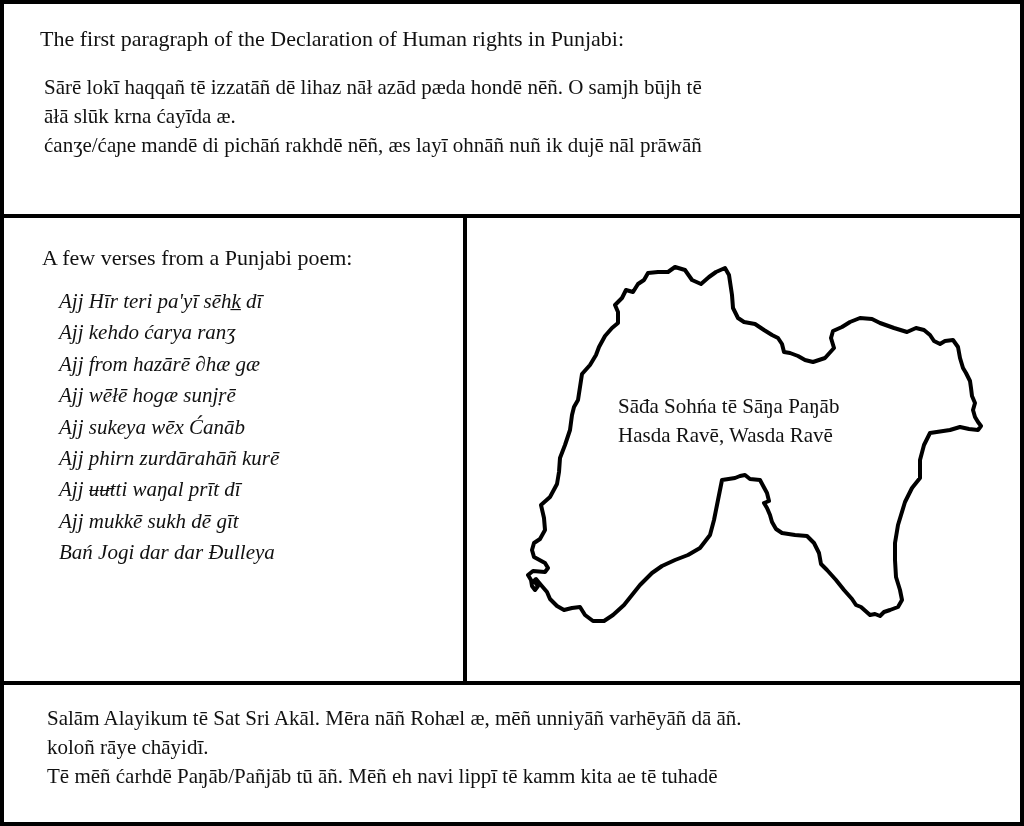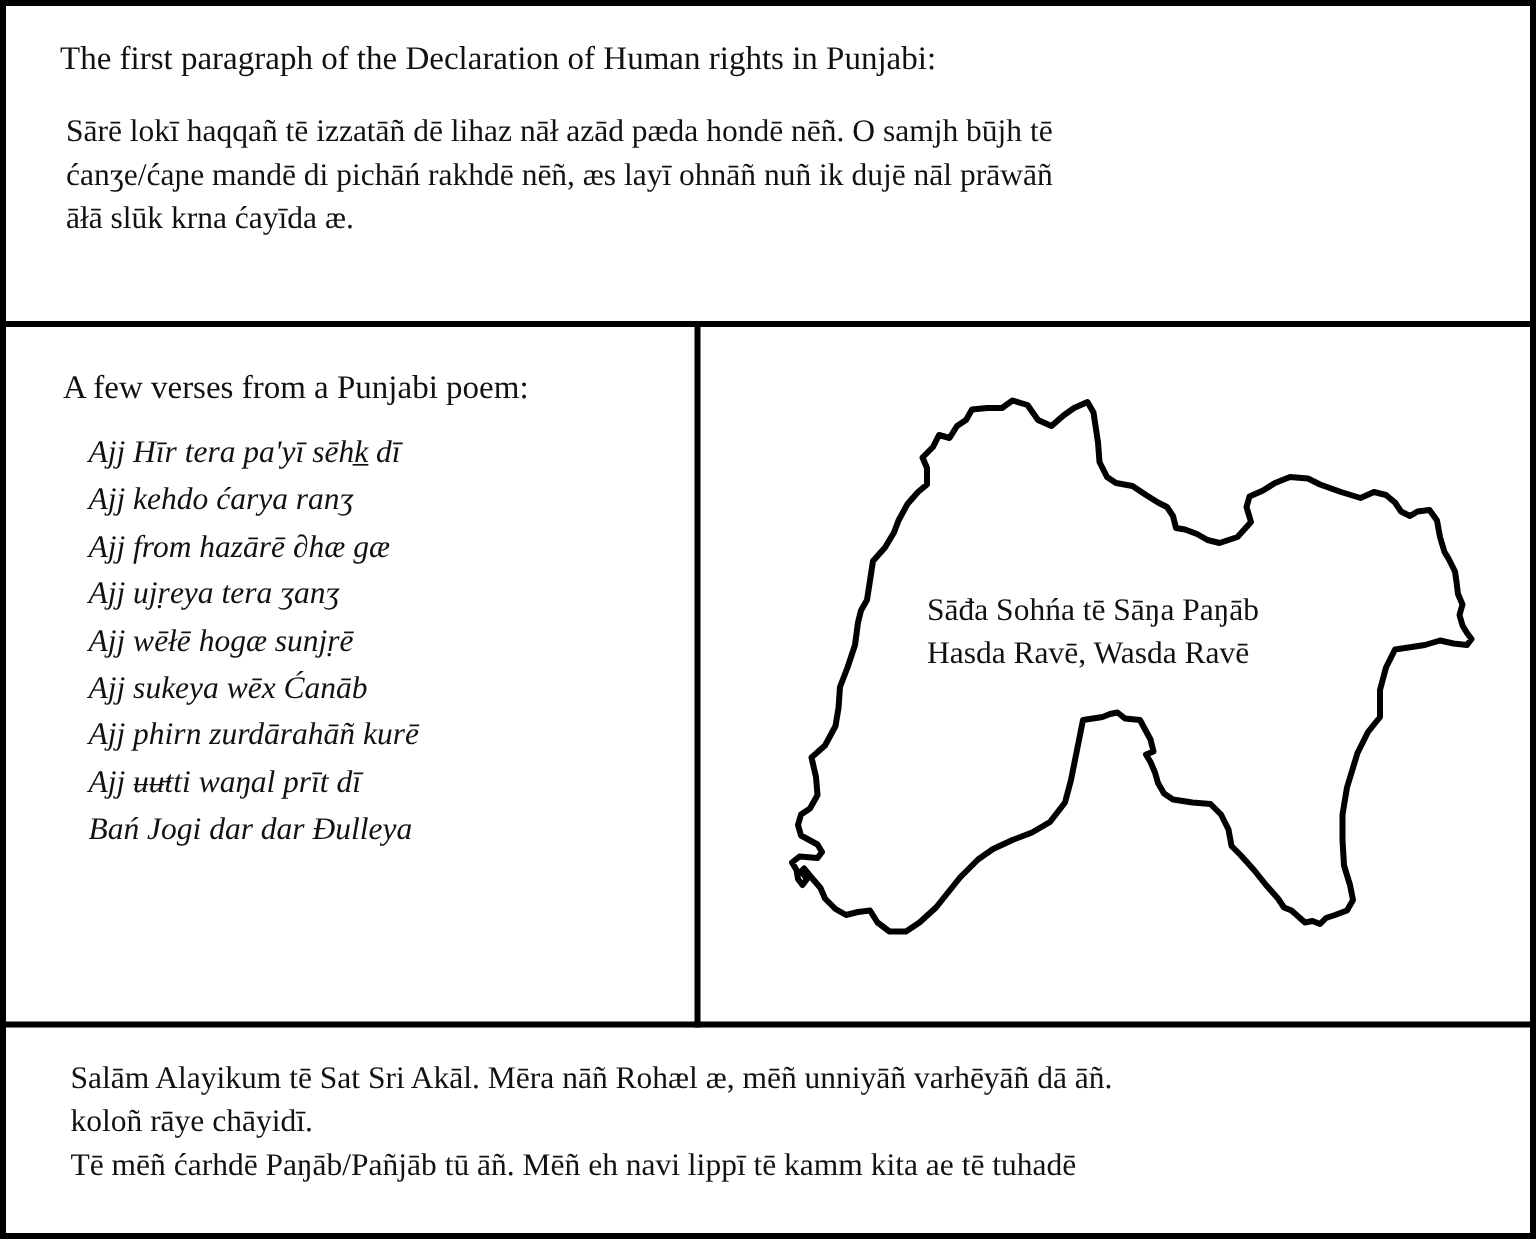--- a/index.html
+++ b/index.html
@@ -22,34 +22,34 @@
 <body>
 
 <div class="frame"></div>
 <div class="hline" style="top:214px;"></div>
 <div class="hline" style="top:681px;"></div>
 <div class="vline" style="left:463px; top:214px; height:471px;"></div>
 
 <div class="heading" style="left:40px; top:26px;">The first paragraph of the Declaration of Human rights in Punjabi:</div>
 <div class="para" style="left:44px; top:73px;">
   <div>Sārē lokī haqqañ tē izzatāñ dē lihaz nāł azād pæda hondē nēñ. O samjh būjh tē</div>
+  <div>āłā slūk krna ćayīda æ.</div>
   <div>ćanʒe/ćaɲe mandē di pichāń rakhdē nēñ, æs layī ohnāñ nuñ ik dujē nāl prāwāñ</div>
-  <div>āłā slūk krna ćayīda æ.</div>
 </div>
 
 <div class="heading" style="left:42px; top:245px;">A few verses from a Punjabi poem:</div>
 <div class="poem">
-  <div>Ajj Hīr tera pa'yī sēhk̲ dī</div>
+  <div>Ajj Hīr teri pa'yī sēhk̲ dī</div>
   <div>Ajj kehdo ćarya ranʒ</div>
   <div>Ajj from hazārē ∂hæ gæ</div>
-  <div>Ajj ujṛeya tera ʒanʒ</div>
   <div>Ajj wēłē hogæ sunjṛē</div>
   <div>Ajj sukeya wēx Ćanāb</div>
   <div>Ajj phirn zurdārahāñ kurē</div>
   <div>Ajj ʉʉ̵tti waŋal prīt dī</div>
+  <div>Ajj mukkē sukh dē gīt</div>
   <div>Bań Jogi dar dar Đulleya</div>
 </div>
 
 <svg class="map-svg" width="480" height="390" viewBox="0 0 480 390">
   <path fill="none" stroke="#000" stroke-width="4" stroke-linejoin="round" stroke-linecap="round" d="M 148 22 L 155 17 L 165 20 L 172 30 L 181 34 L 189 27 L 196 22 L 205 18 L 209 25 L 212 45
        L 213 58 L 218 68 L 224 72 L 235 74 L 244 80 L 252 85 L 258 88 L 262 94 L 264 102 L 270 103
        L 278 106 L 285 110 L 293 112 L 305 108 L 314 98 L 311 88 L 313 81 L 322 77 L 330 72 L 340 68
        L 352 69 L 360 73 L 374 78 L 387 82 L 396 78 L 404 80 L 410 85 L 414 91 L 420 94 L 425 91
        L 433 90 L 438 97 L 440 108 L 443 118 L 446 123 L 450 131 L 451 138 L 452 146 L 455 153
        L 453 160 L 455 167 L 458 172 L 461 176 L 458 180 L 449 179 L 440 177 L 430 180 L 410 183

